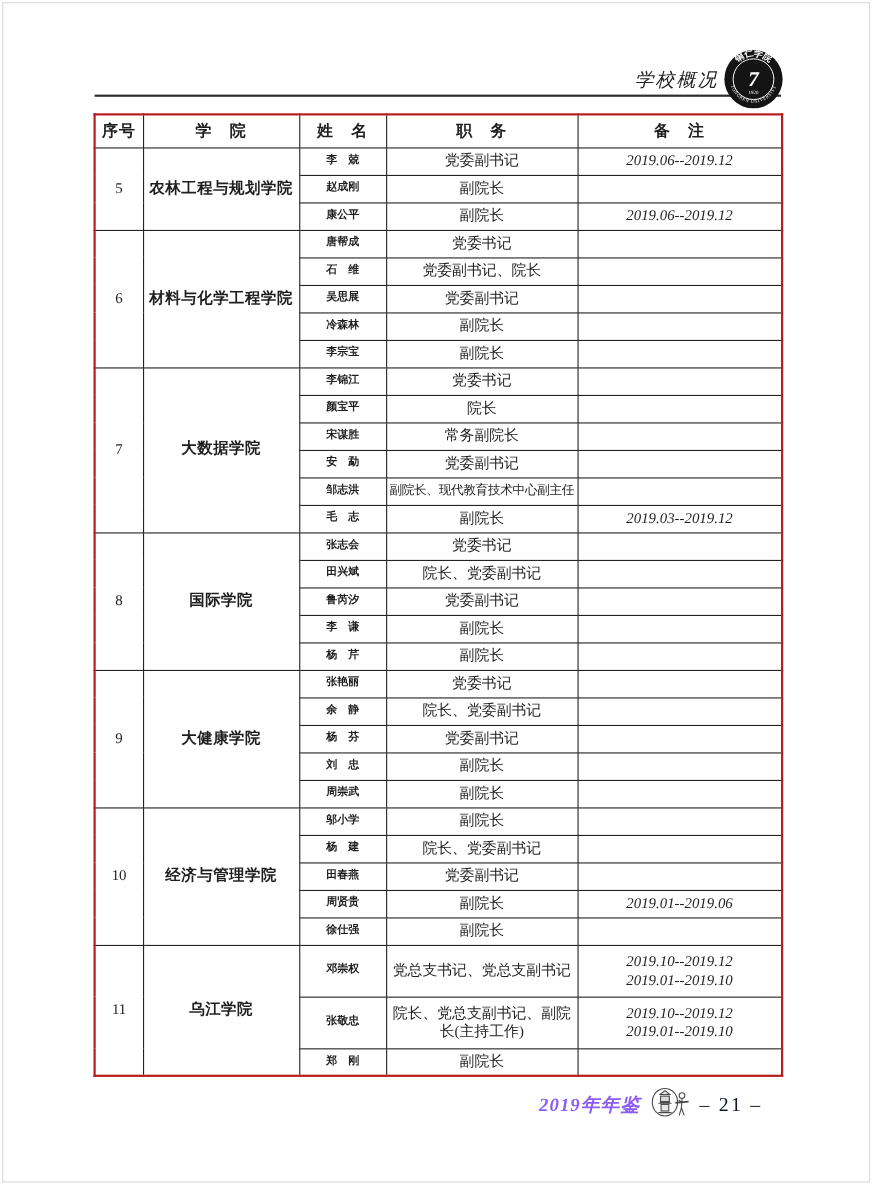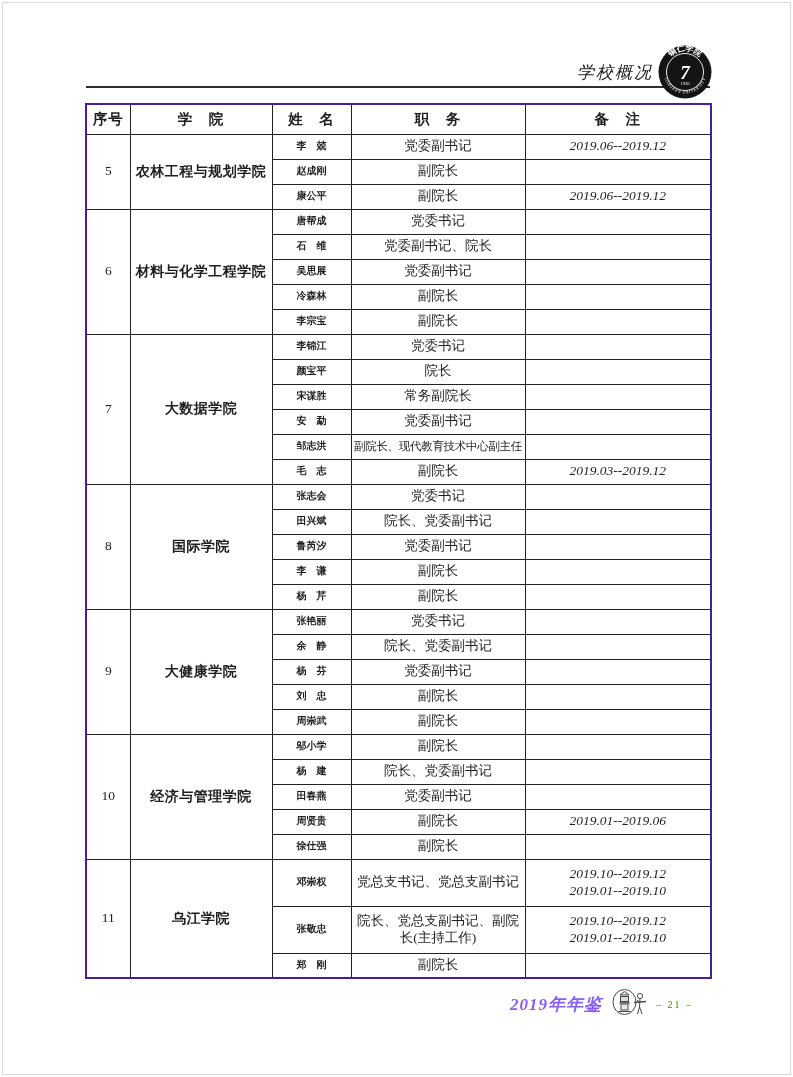--- a/index.html
+++ b/index.html
@@ -42,21 +42,21 @@
     position: absolute;
     left: 85px; top: 103px;
     width: 627px;
     border-collapse: collapse;
     table-layout: fixed;
     font-size: 13.5px;
   }
   table.roster, table.roster td, table.roster th {
     border: 1px solid #222;
   }
-  table.roster { border: 2px solid #4c1d95; }
+  table.roster { border: 2px solid #b91c1c; }
   table.roster th {
     height: 30px;
     font-size: 14.5px;
     font-weight: 600;
     text-align: center;
     vertical-align: middle;
     letter-spacing: 1px;
   }
   table.roster td {
     height: 25px;
@@ -83,24 +83,24 @@
   }
   .yearbook-label {
     font-size: 17px;
     font-weight: bold;
     font-style: italic;
     letter-spacing: 1px;
     color: #8b5cf6;
   }
   .footer-emblem { margin: 0 6px 0 8px; }
   .page-number {
-    font-size: 10px;
+    font-size: 18px;
     letter-spacing: 2px;
     margin-right: 20px;
-    color: #4d7c0f;
+    color: #0f172a;
     text-align: center;
   }
 </style>
 </head>
 <body>
 
 <div class="page-frame"></div>
 
 <div class="section-label">学校概况</div>
 <div class="header-rule"></div>

